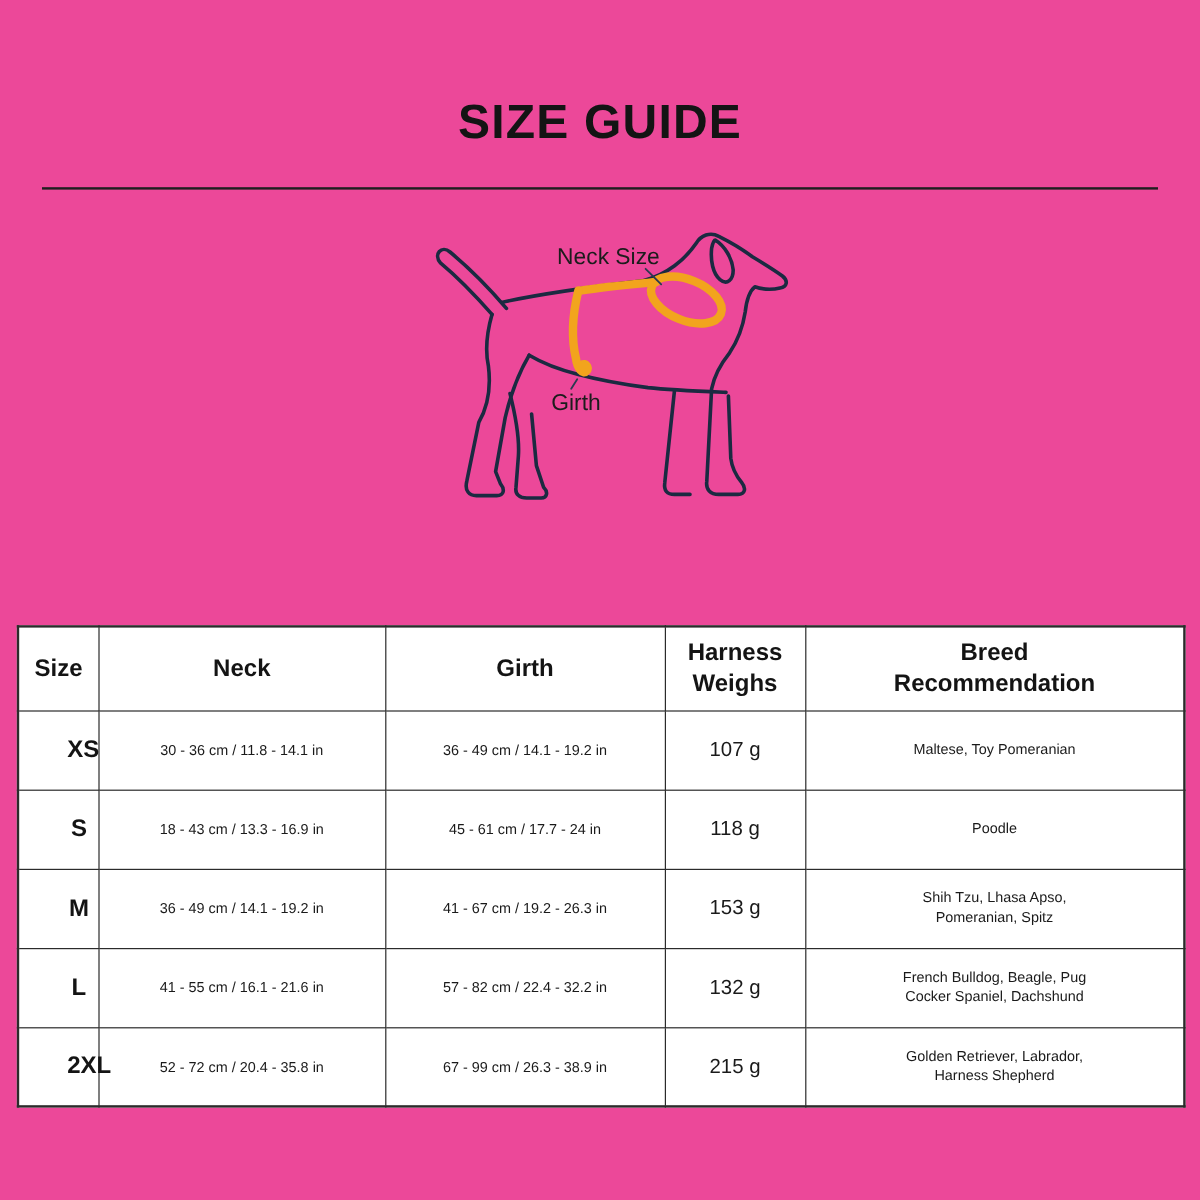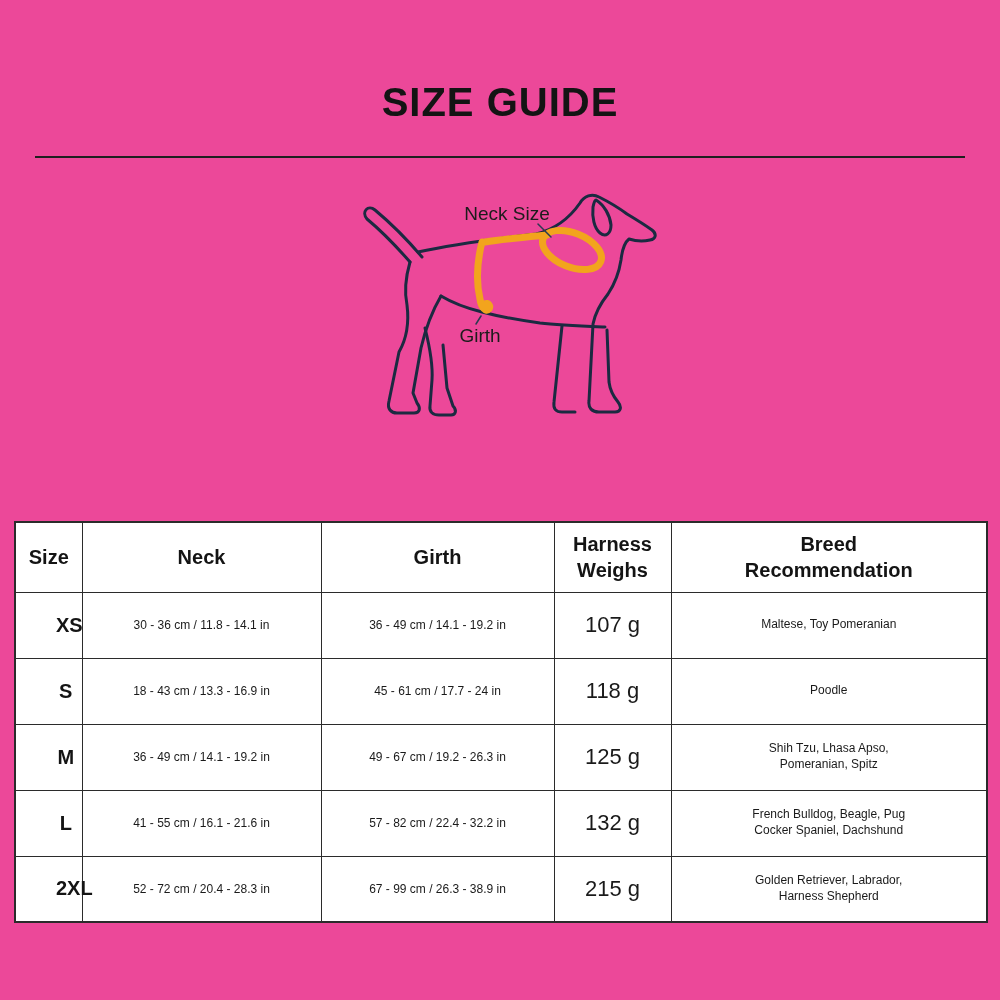--- a/index.html
+++ b/index.html
@@ -46,21 +46,21 @@
   th, td {
     text-align: center; vertical-align: middle;
     white-space: pre-line;
     padding: 2px 6px;
   }
   thead tr { height: 70px; }
   tbody tr { height: 66px; }
   th { font-size: 20px; font-weight: 700; color: #141414; line-height: 1.3; }
   td.col-size { font-size: 20px; font-weight: 700; color: #141414; padding-left: 40px; }
   td.col-neck, td.col-girth { font-size: 12px; }
-  td.col-weight { font-size: 22px; }
+  td.col-weight { font-size: 17px; }
   td.col-breed { font-size: 12px; line-height: 1.3; }
 </style>
 </head>
 <body>
 
 <div class="page">
 
   <div class="title">SIZE GUIDE</div>
   <div class="divider"></div>
 
@@ -126,36 +126,36 @@
       <tr>
         <td class="col-size">S</td>
         <td class="col-neck">18 - 43 cm / 13.3 - 16.9 in</td>
         <td class="col-girth">45 - 61 cm / 17.7 - 24 in</td>
         <td class="col-weight">118 g</td>
         <td class="col-breed">Poodle</td>
       </tr>
       <tr>
         <td class="col-size">M</td>
         <td class="col-neck">36 - 49 cm / 14.1 - 19.2 in</td>
-        <td class="col-girth">49 - 67 cm / 19.2 - 26.3 in</td>
-        <td class="col-weight">125 g</td>
+        <td class="col-girth">41 - 67 cm / 19.2 - 26.3 in</td>
+        <td class="col-weight">153 g</td>
         <td class="col-breed">Shih Tzu, Lhasa Apso,
 Pomeranian, Spitz</td>
       </tr>
       <tr>
         <td class="col-size">L</td>
         <td class="col-neck">41 - 55 cm / 16.1 - 21.6 in</td>
         <td class="col-girth">57 - 82 cm / 22.4 - 32.2 in</td>
         <td class="col-weight">132 g</td>
         <td class="col-breed">French Bulldog, Beagle, Pug
 Cocker Spaniel, Dachshund</td>
       </tr>
       <tr>
         <td class="col-size">2XL</td>
-        <td class="col-neck">52 - 72 cm / 20.4 - 28.3 in</td>
+        <td class="col-neck">52 - 72 cm / 20.4 - 35.8 in</td>
         <td class="col-girth">67 - 99 cm / 26.3 - 38.9 in</td>
         <td class="col-weight">215 g</td>
         <td class="col-breed">Golden Retriever, Labrador,
 Harness Shepherd</td>
       </tr>
     </tbody>
   </table>
 
 </div>
 

